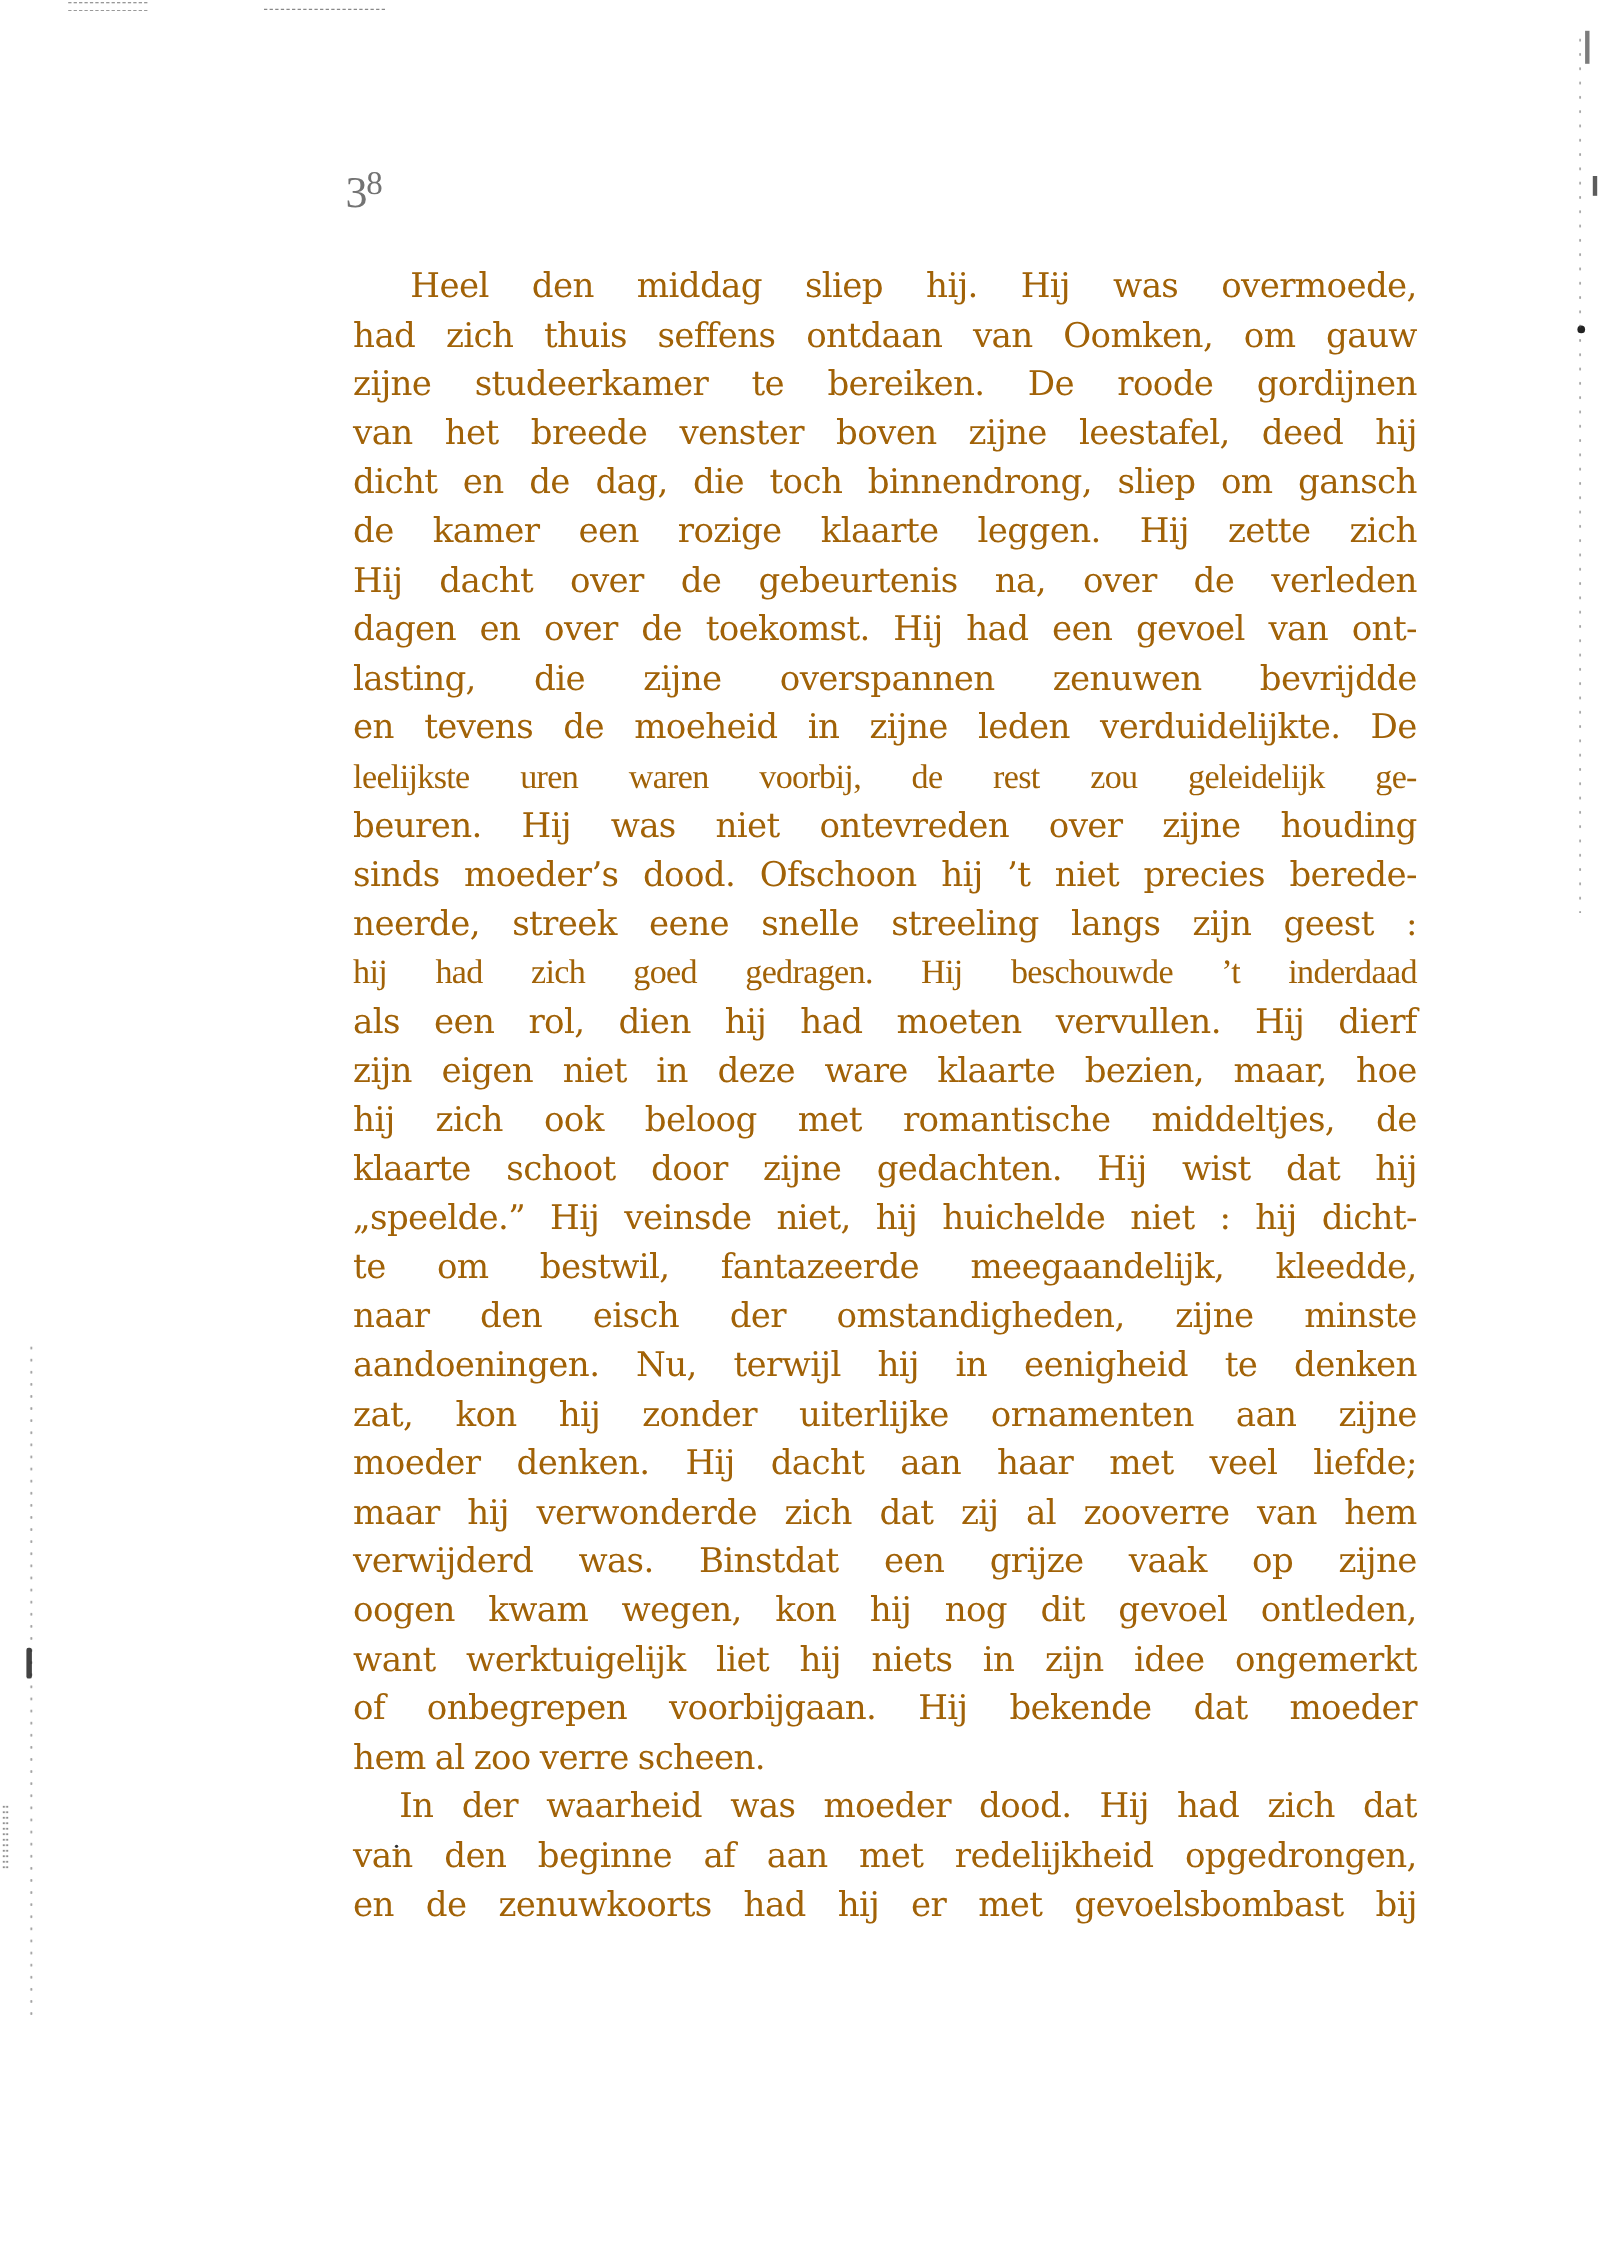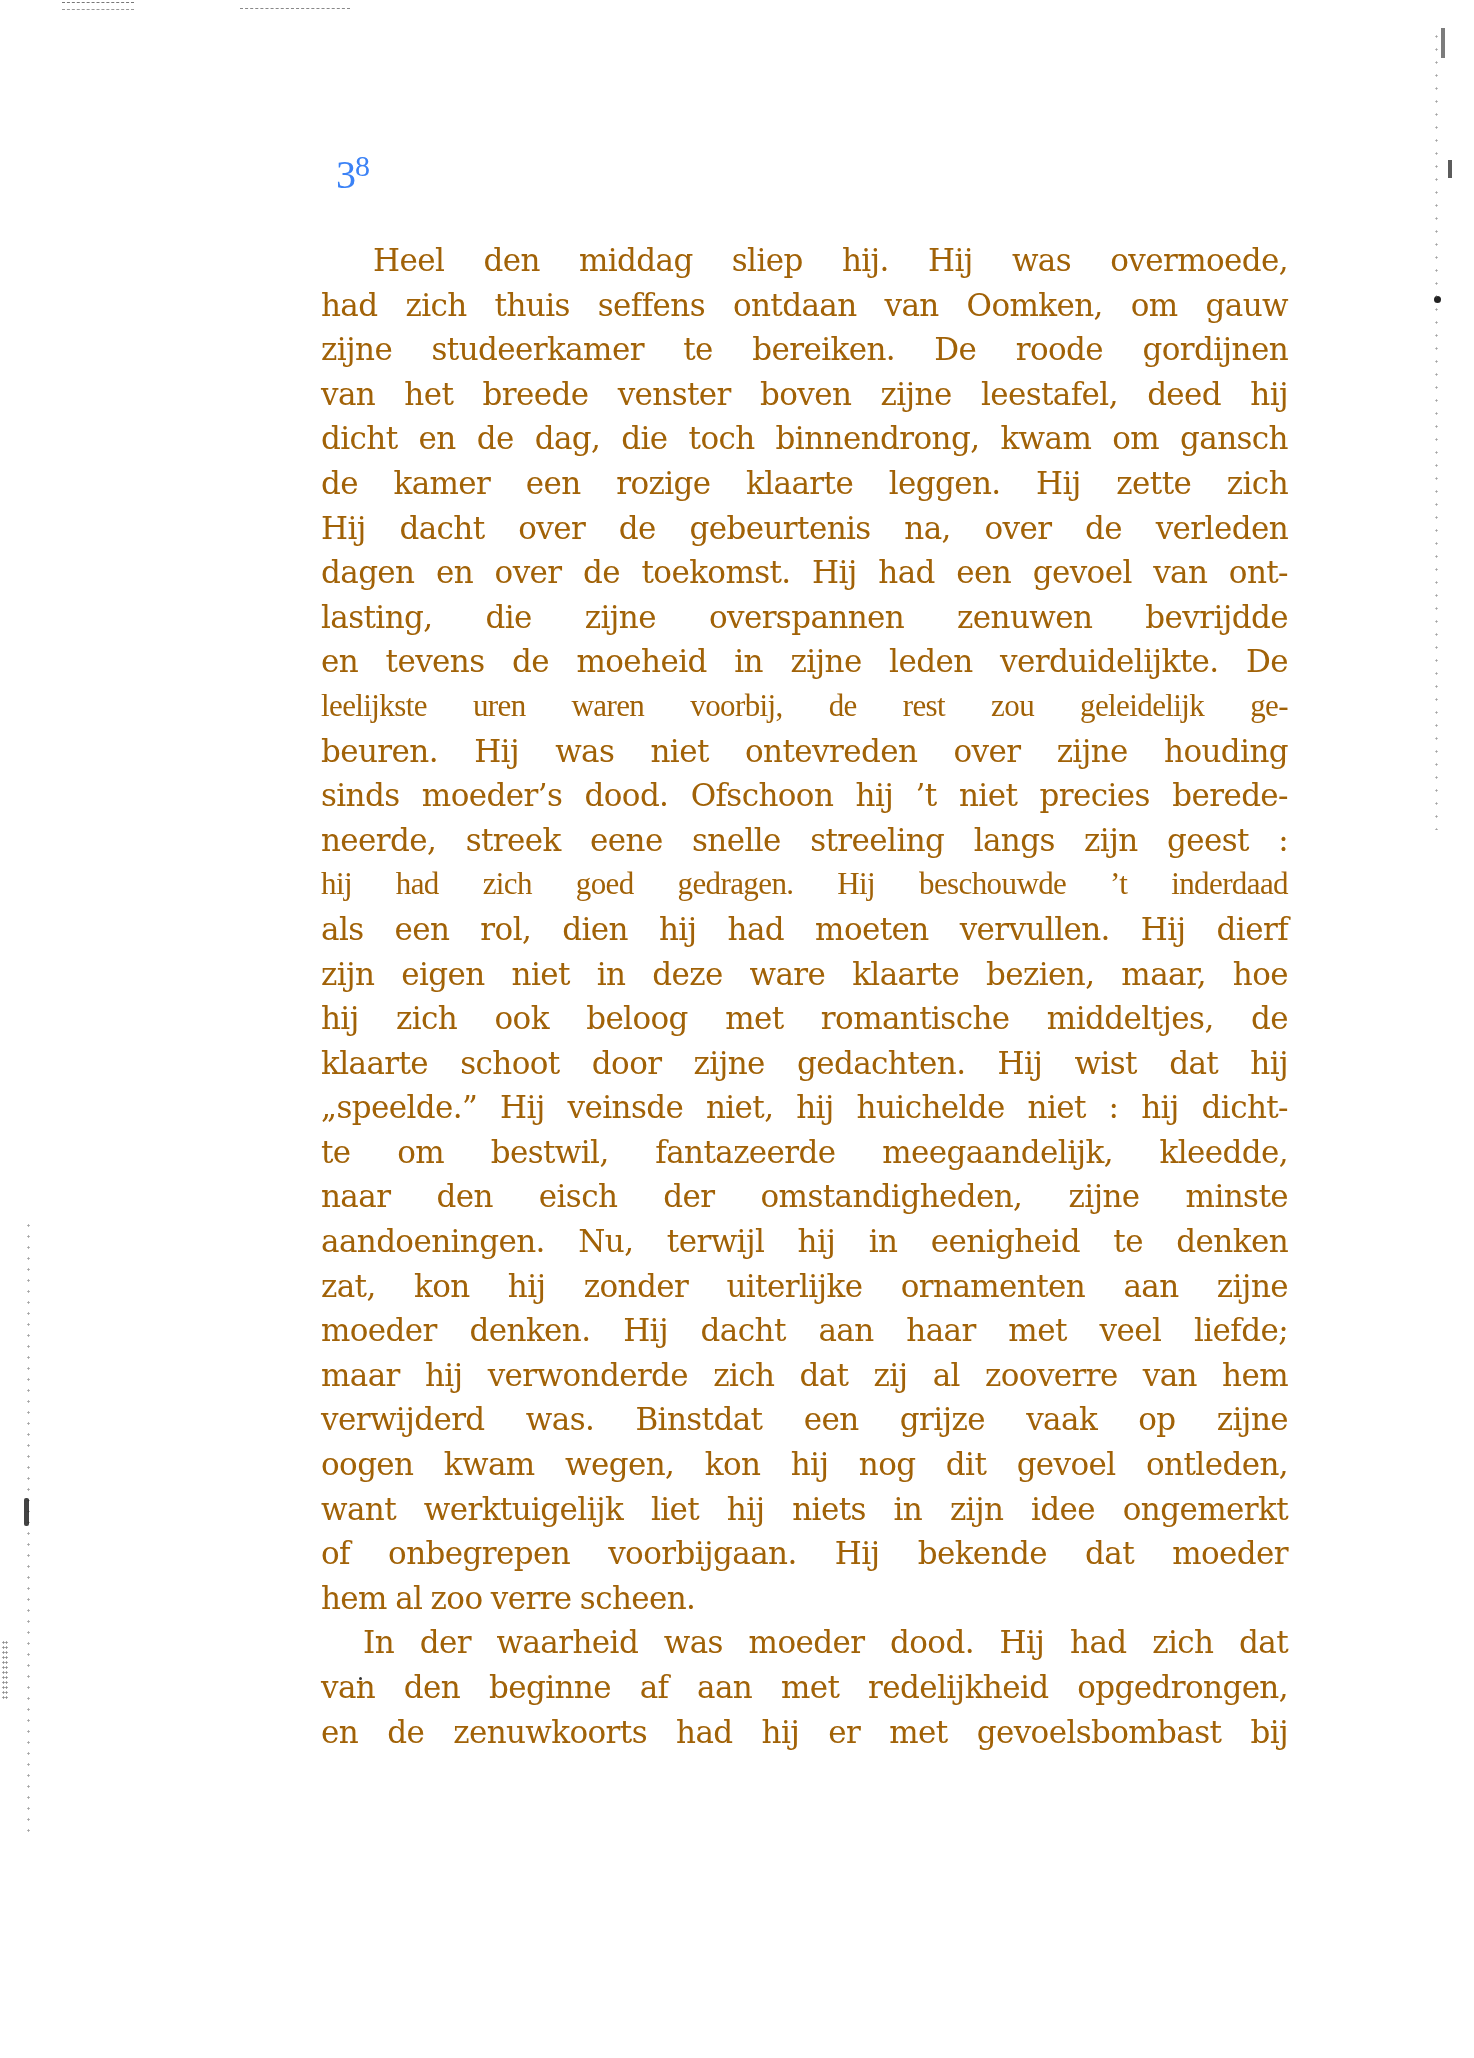--- a/index.html
+++ b/index.html
@@ -17,26 +17,26 @@
   }
   .page {
     position: absolute;
     left: 0; top: 0;
     width: 1474px;
     height: 2058px;
     background: #ffffff;
   }
   .page-number {
     position: absolute;
-    left: 336px;
+    left: 314px;
     top: 155px;
     font-family: "Liberation Serif", "DejaVu Serif", serif;
     font-size: 40px;
     line-height: 40px;
-    color: #3b82f6;
+    color: #737373;
     letter-spacing: -1px;
   }
   .page-number .sup {
     font-size: 30px;
     position: relative;
     top: -12px;
   }
   .text-block {
     position: absolute;
     left: 321px;
@@ -132,21 +132,21 @@
   <div class="artifact stray-dot"></div>
 
   <div class="page-number"><span>3</span><span class="sup">8</span></div>
 
   <div class="text-block" id="text-block">
       <div>
         <div class="line indent-first" style="white-space: nowrap;">Heel den middag sliep hij. Hij was overmoede,</div>
         <div class="line" style="white-space: nowrap;">had zich thuis seffens ontdaan van Oomken, om gauw</div>
         <div class="line" style="white-space: nowrap;">zijne studeerkamer te bereiken. De roode gordijnen</div>
         <div class="line" style="white-space: nowrap;">van het breede venster boven zijne leestafel, deed hij</div>
-        <div class="line" style="white-space: nowrap;">dicht en de dag, die toch binnendrong, kwam om gansch</div>
+        <div class="line" style="white-space: nowrap;">dicht en de dag, die toch binnendrong, sliep om gansch</div>
         <div class="line" style="white-space: nowrap;">de kamer een rozige klaarte leggen. Hij zette zich</div>
         <div class="line" style="white-space: nowrap;">Hij dacht over de gebeurtenis na, over de verleden</div>
         <div class="line" style="white-space: nowrap;">dagen en over de toekomst. Hij had een gevoel van ont-</div>
         <div class="line" style="white-space: nowrap;">lasting, die zijne overspannen zenuwen bevrijdde</div>
         <div class="line" style="white-space: nowrap;">en tevens de moeheid in zijne leden verduidelijkte. De</div>
         <div class="line" style="white-space: nowrap; font-family: Liberation Serif, serif;">leelijkste uren waren voorbij, de rest zou geleidelijk ge-</div>
         <div class="line" style="white-space: nowrap;">beuren. Hij was niet ontevreden over zijne houding</div>
         <div class="line" style="white-space: nowrap;">sinds moeder’s dood. Ofschoon hij ’t niet precies berede-</div>
         <div class="line" style="white-space: nowrap;">neerde, streek eene snelle streeling langs zijn geest :</div>
         <div class="line" style="white-space: nowrap; font-family: Liberation Serif, serif;">hij had zich goed gedragen. Hij beschouwde ’t inderdaad</div>

